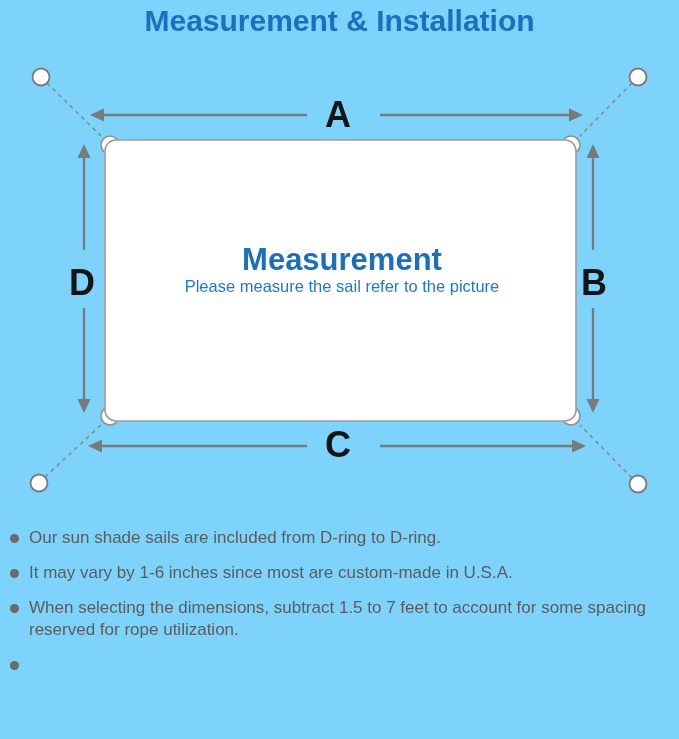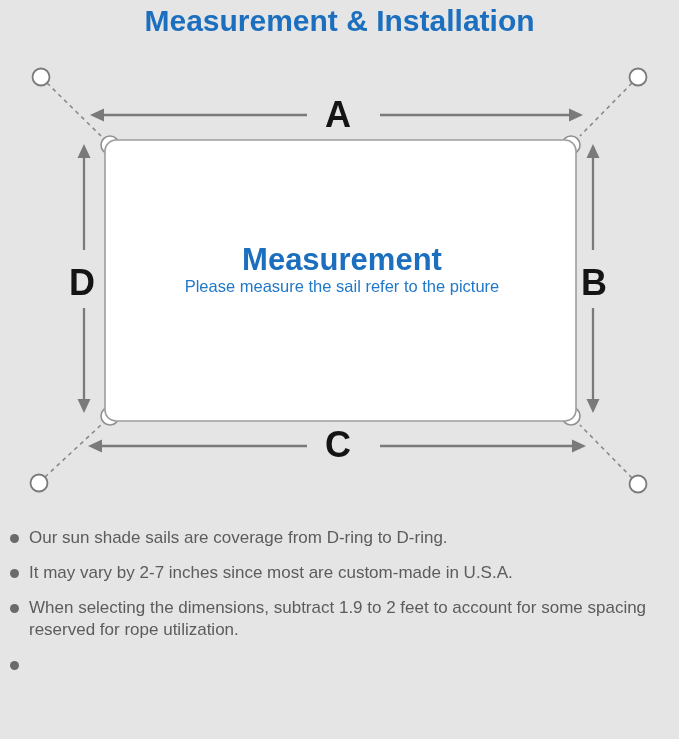--- a/index.html
+++ b/index.html
@@ -1,21 +1,21 @@
 <!DOCTYPE html>
 <html><head>
 <meta charset="utf-8">
 <style>
   * { margin: 0; padding: 0; box-sizing: border-box; }
   html, body { background: #ffffff; }
   .page {
     position: relative;
     width: 679px;
     height: 739px;
-    background: #e5e5e5;
+    background: #7dd3fc;
     font-family: "Liberation Sans", sans-serif;
     overflow: hidden;
   }
   .page-title {
     position: absolute;
     top: 4px;
     left: 0;
     width: 100%;
     text-align: center;
     font-size: 30px;
@@ -143,28 +143,28 @@
       <text class="dim-letter" x="82" y="295">D</text>
 
       <text class="center-heading" x="342" y="270">Measurement</text>
       <text class="center-sub" x="342" y="292">Please measure the sail refer to the picture</text>
     </svg>
   </div>
 
   <ul class="notes">
     <li>
       <span class="dot"></span>
-      <span class="note-text">Our sun shade sails are coverage from D-ring to D-ring.</span>
+      <span class="note-text">Our sun shade sails are included from D-ring to D-ring.</span>
     </li>
     <li>
       <span class="dot"></span>
-      <span class="note-text">It may vary by 2-7 inches since most are custom-made in U.S.A.</span>
+      <span class="note-text">It may vary by 1-6 inches since most are custom-made in U.S.A.</span>
     </li>
     <li>
       <span class="dot"></span>
-      <span class="note-text">When selecting the dimensions, subtract 1.9 to 2 feet to account for some spacing reserved for rope utilization.</span>
+      <span class="note-text">When selecting the dimensions, subtract 1.5 to 7 feet to account for some spacing reserved for rope utilization.</span>
     </li>
     <li>
       <span class="dot"></span>
     </li>
   </ul>
 
 </div>
 
 </body></html>

